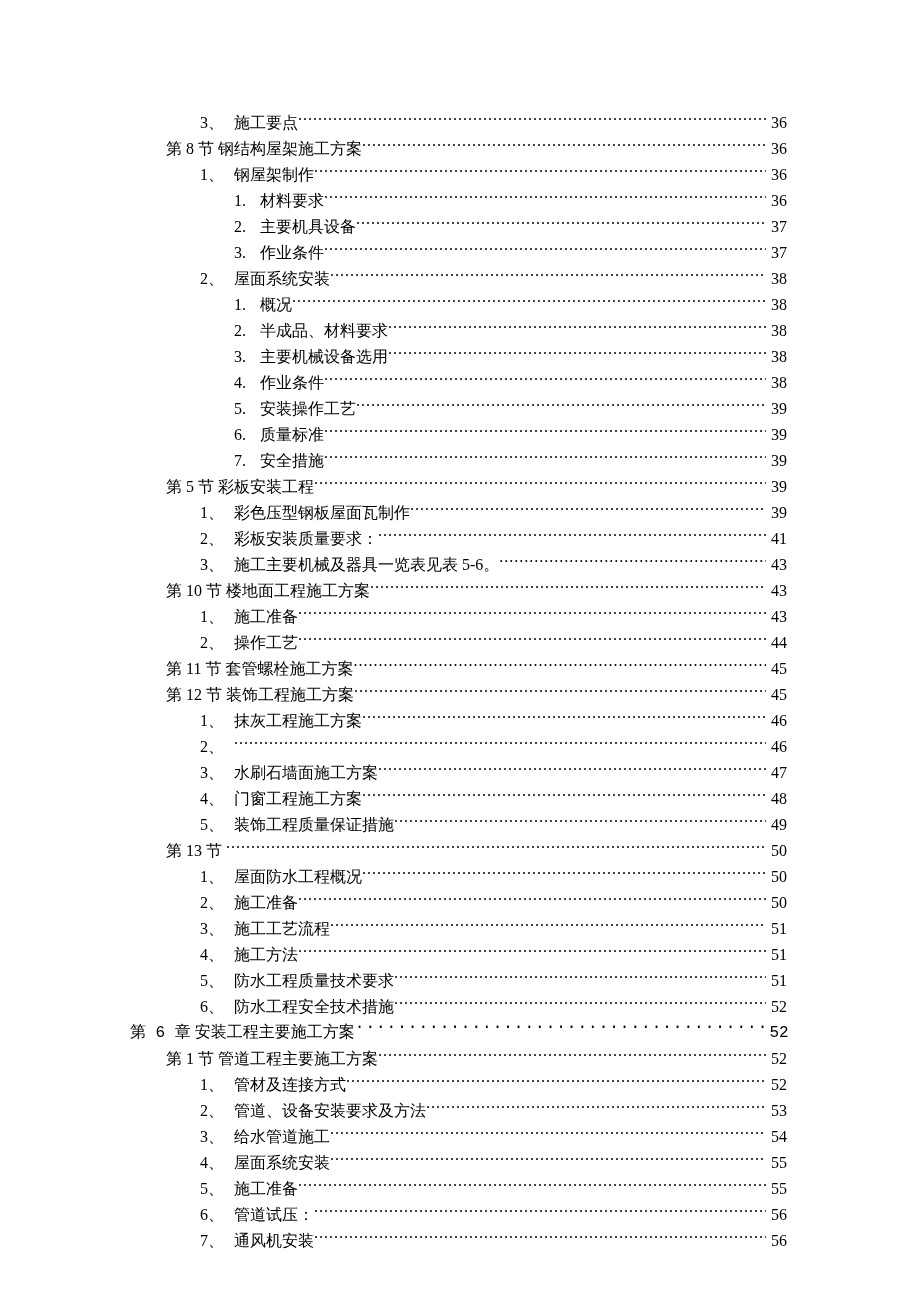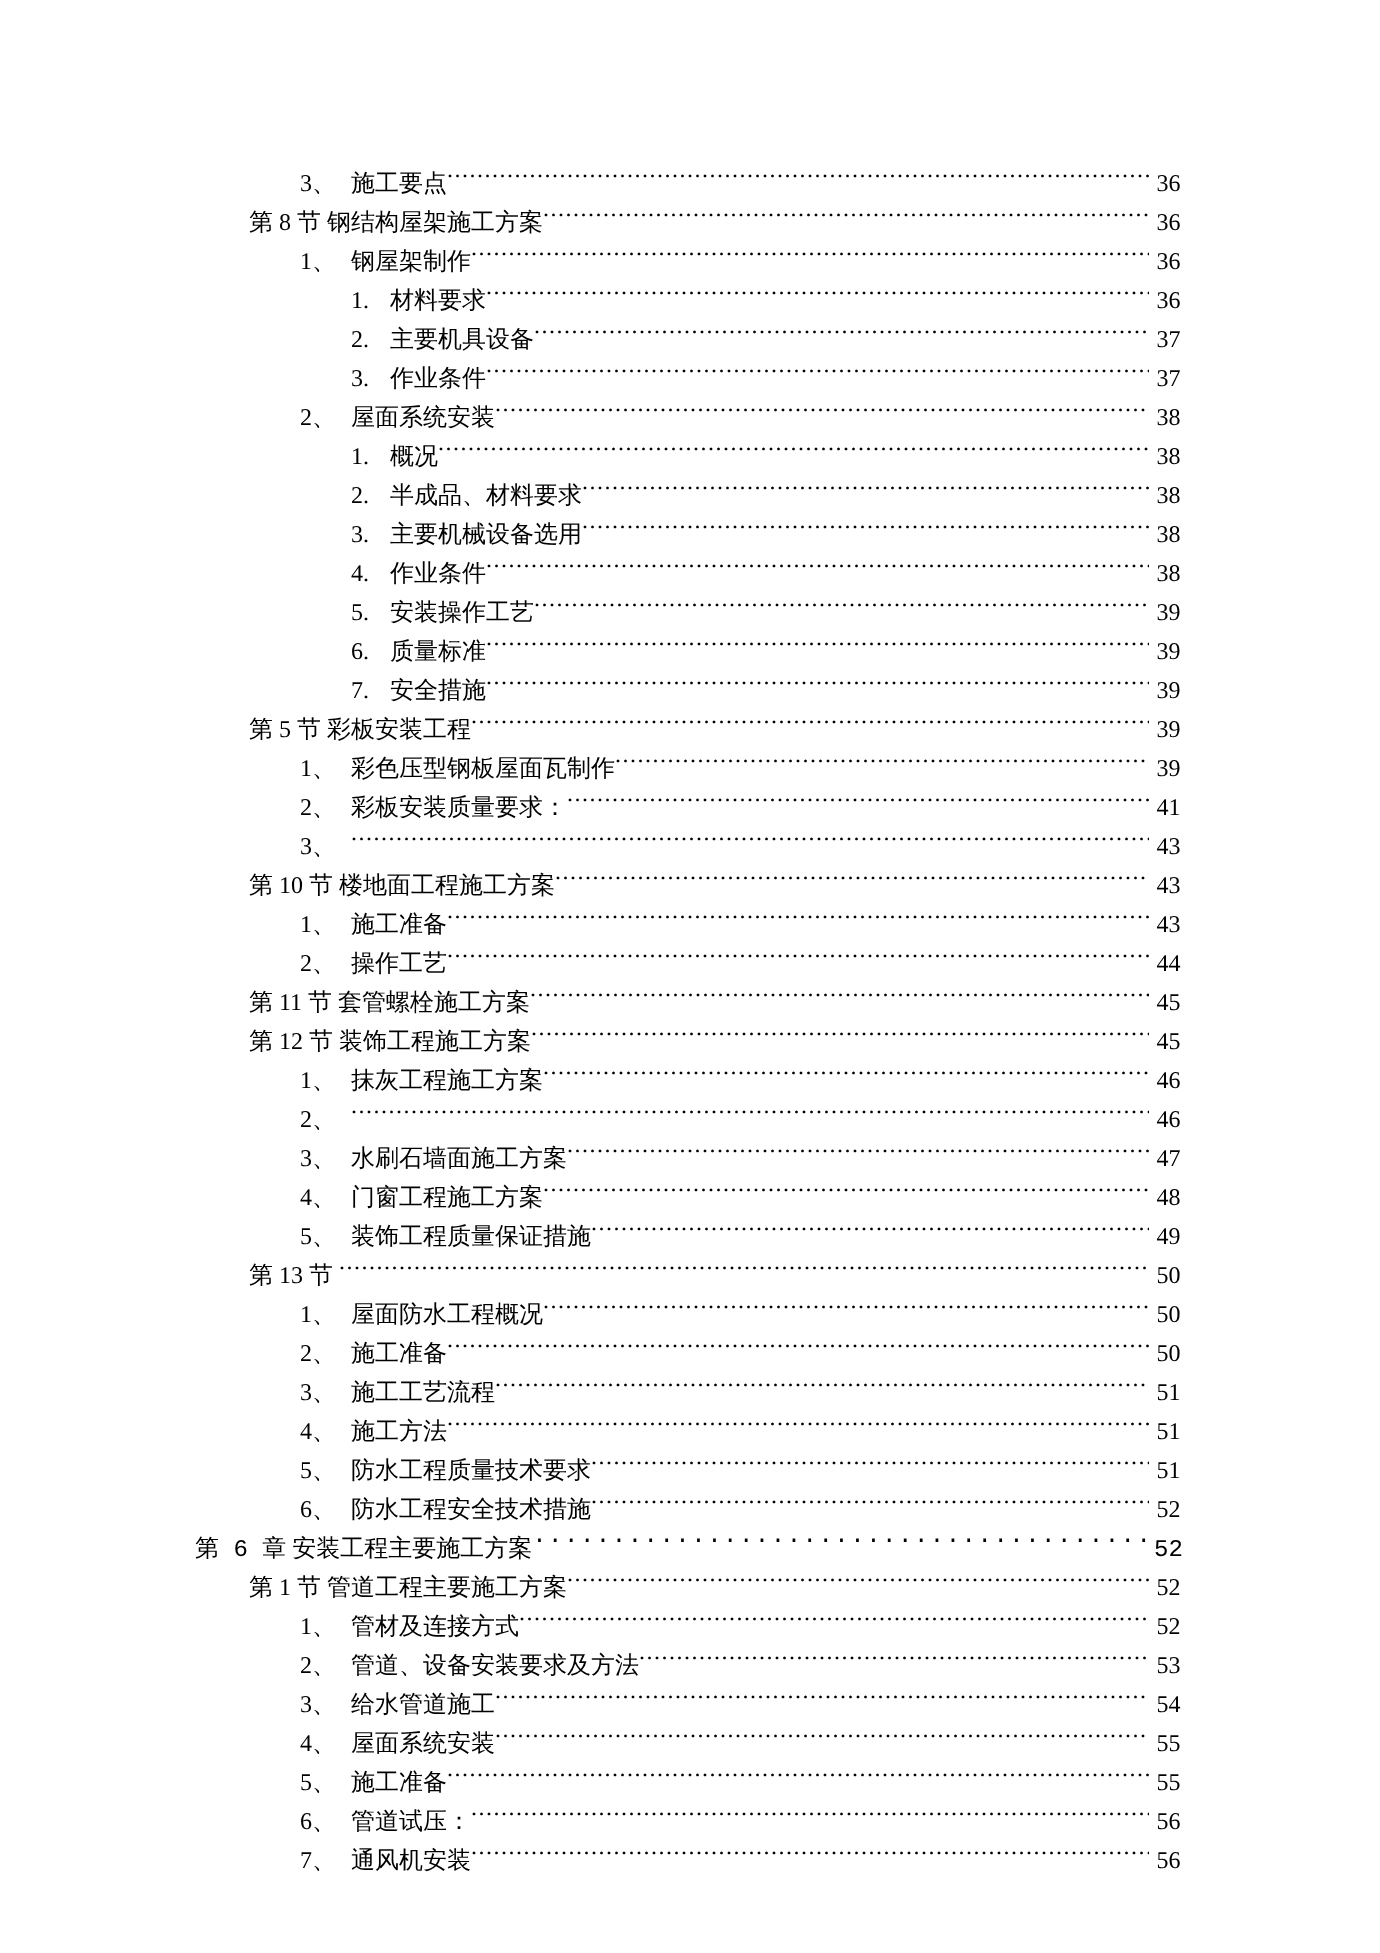--- a/index.html
+++ b/index.html
@@ -167,20 +167,21 @@
       <span class="pg">39</span>
     </div>
     <div class="row ind-2">
       <span class="num">2、</span>
       <span class="title">彩板安装质量要求：</span>
       <span class="dots"></span>
       <span class="pg">41</span>
     </div>
     <div class="row ind-2">
       <span class="num">3、</span>
+      <span class="title">施工主要机械及器具一览表见表 5-6。</span>
       <span class="dots"></span>
       <span class="pg">43</span>
     </div>
     <div class="row ind-1">
       <span class="num">第 10 节</span>
       <span class="title"> 楼地面工程施工方案</span>
       <span class="dots"></span>
       <span class="pg">43</span>
     </div>
     <div class="row ind-2">

